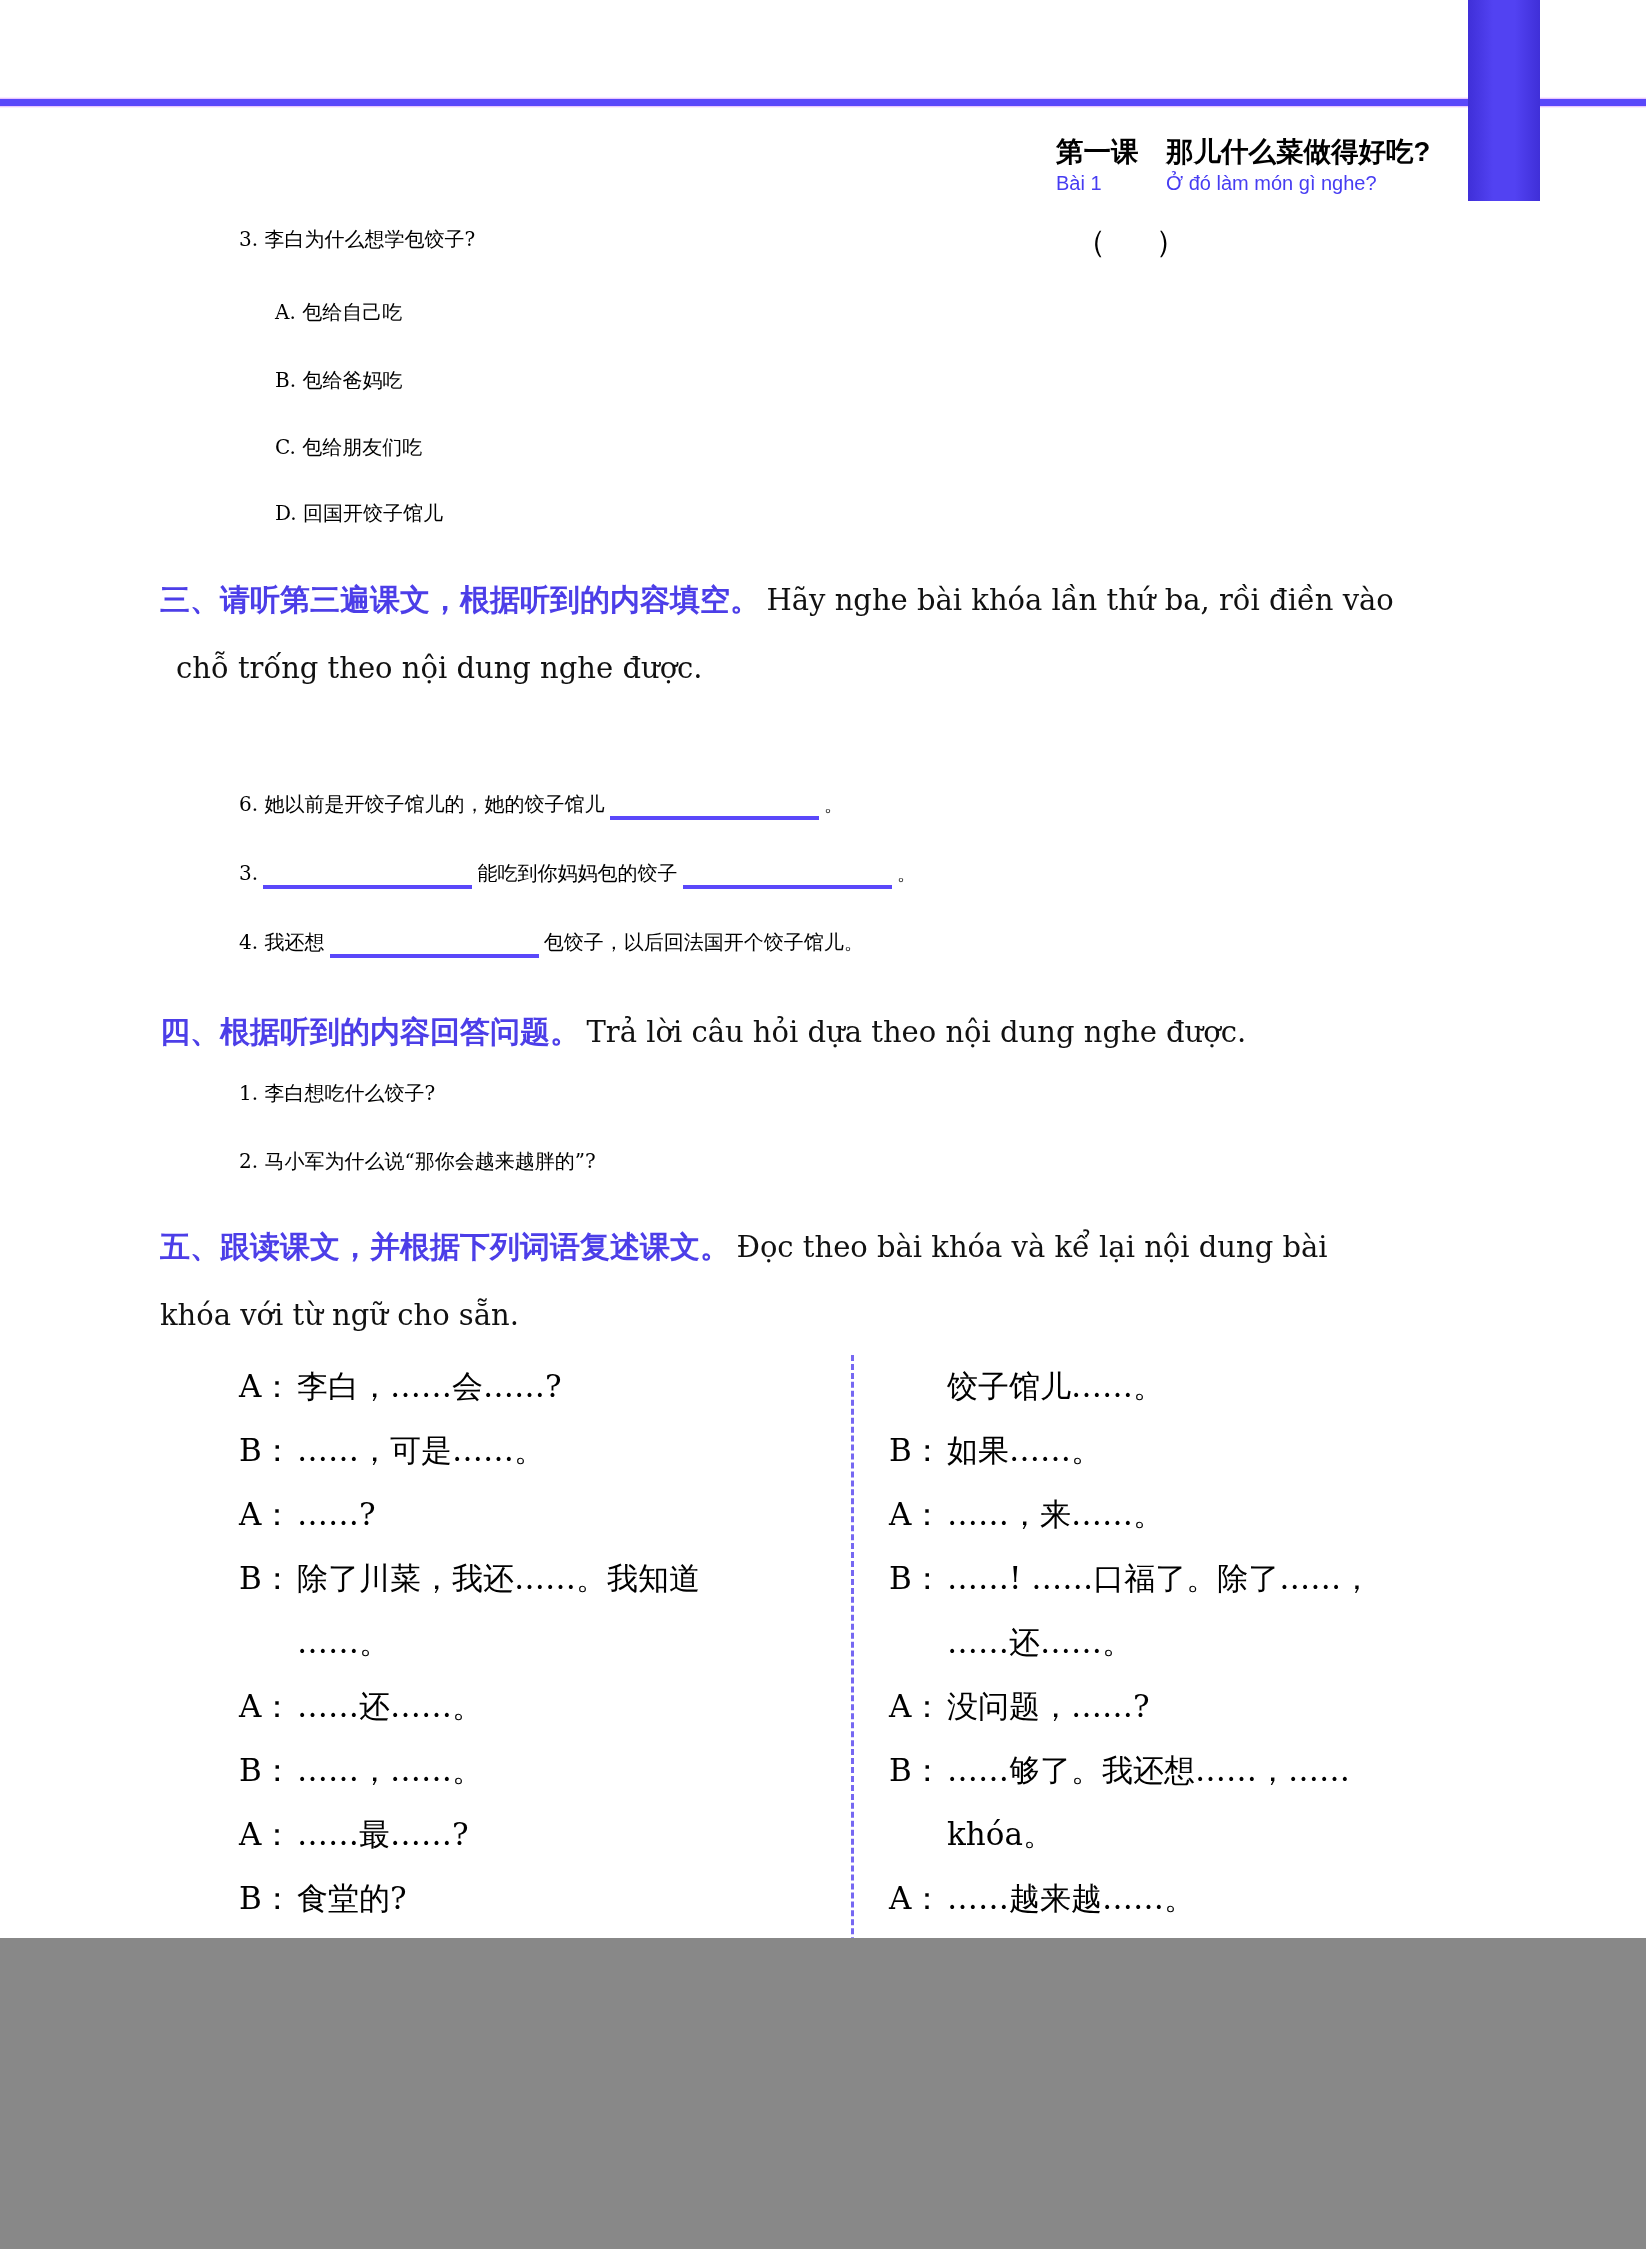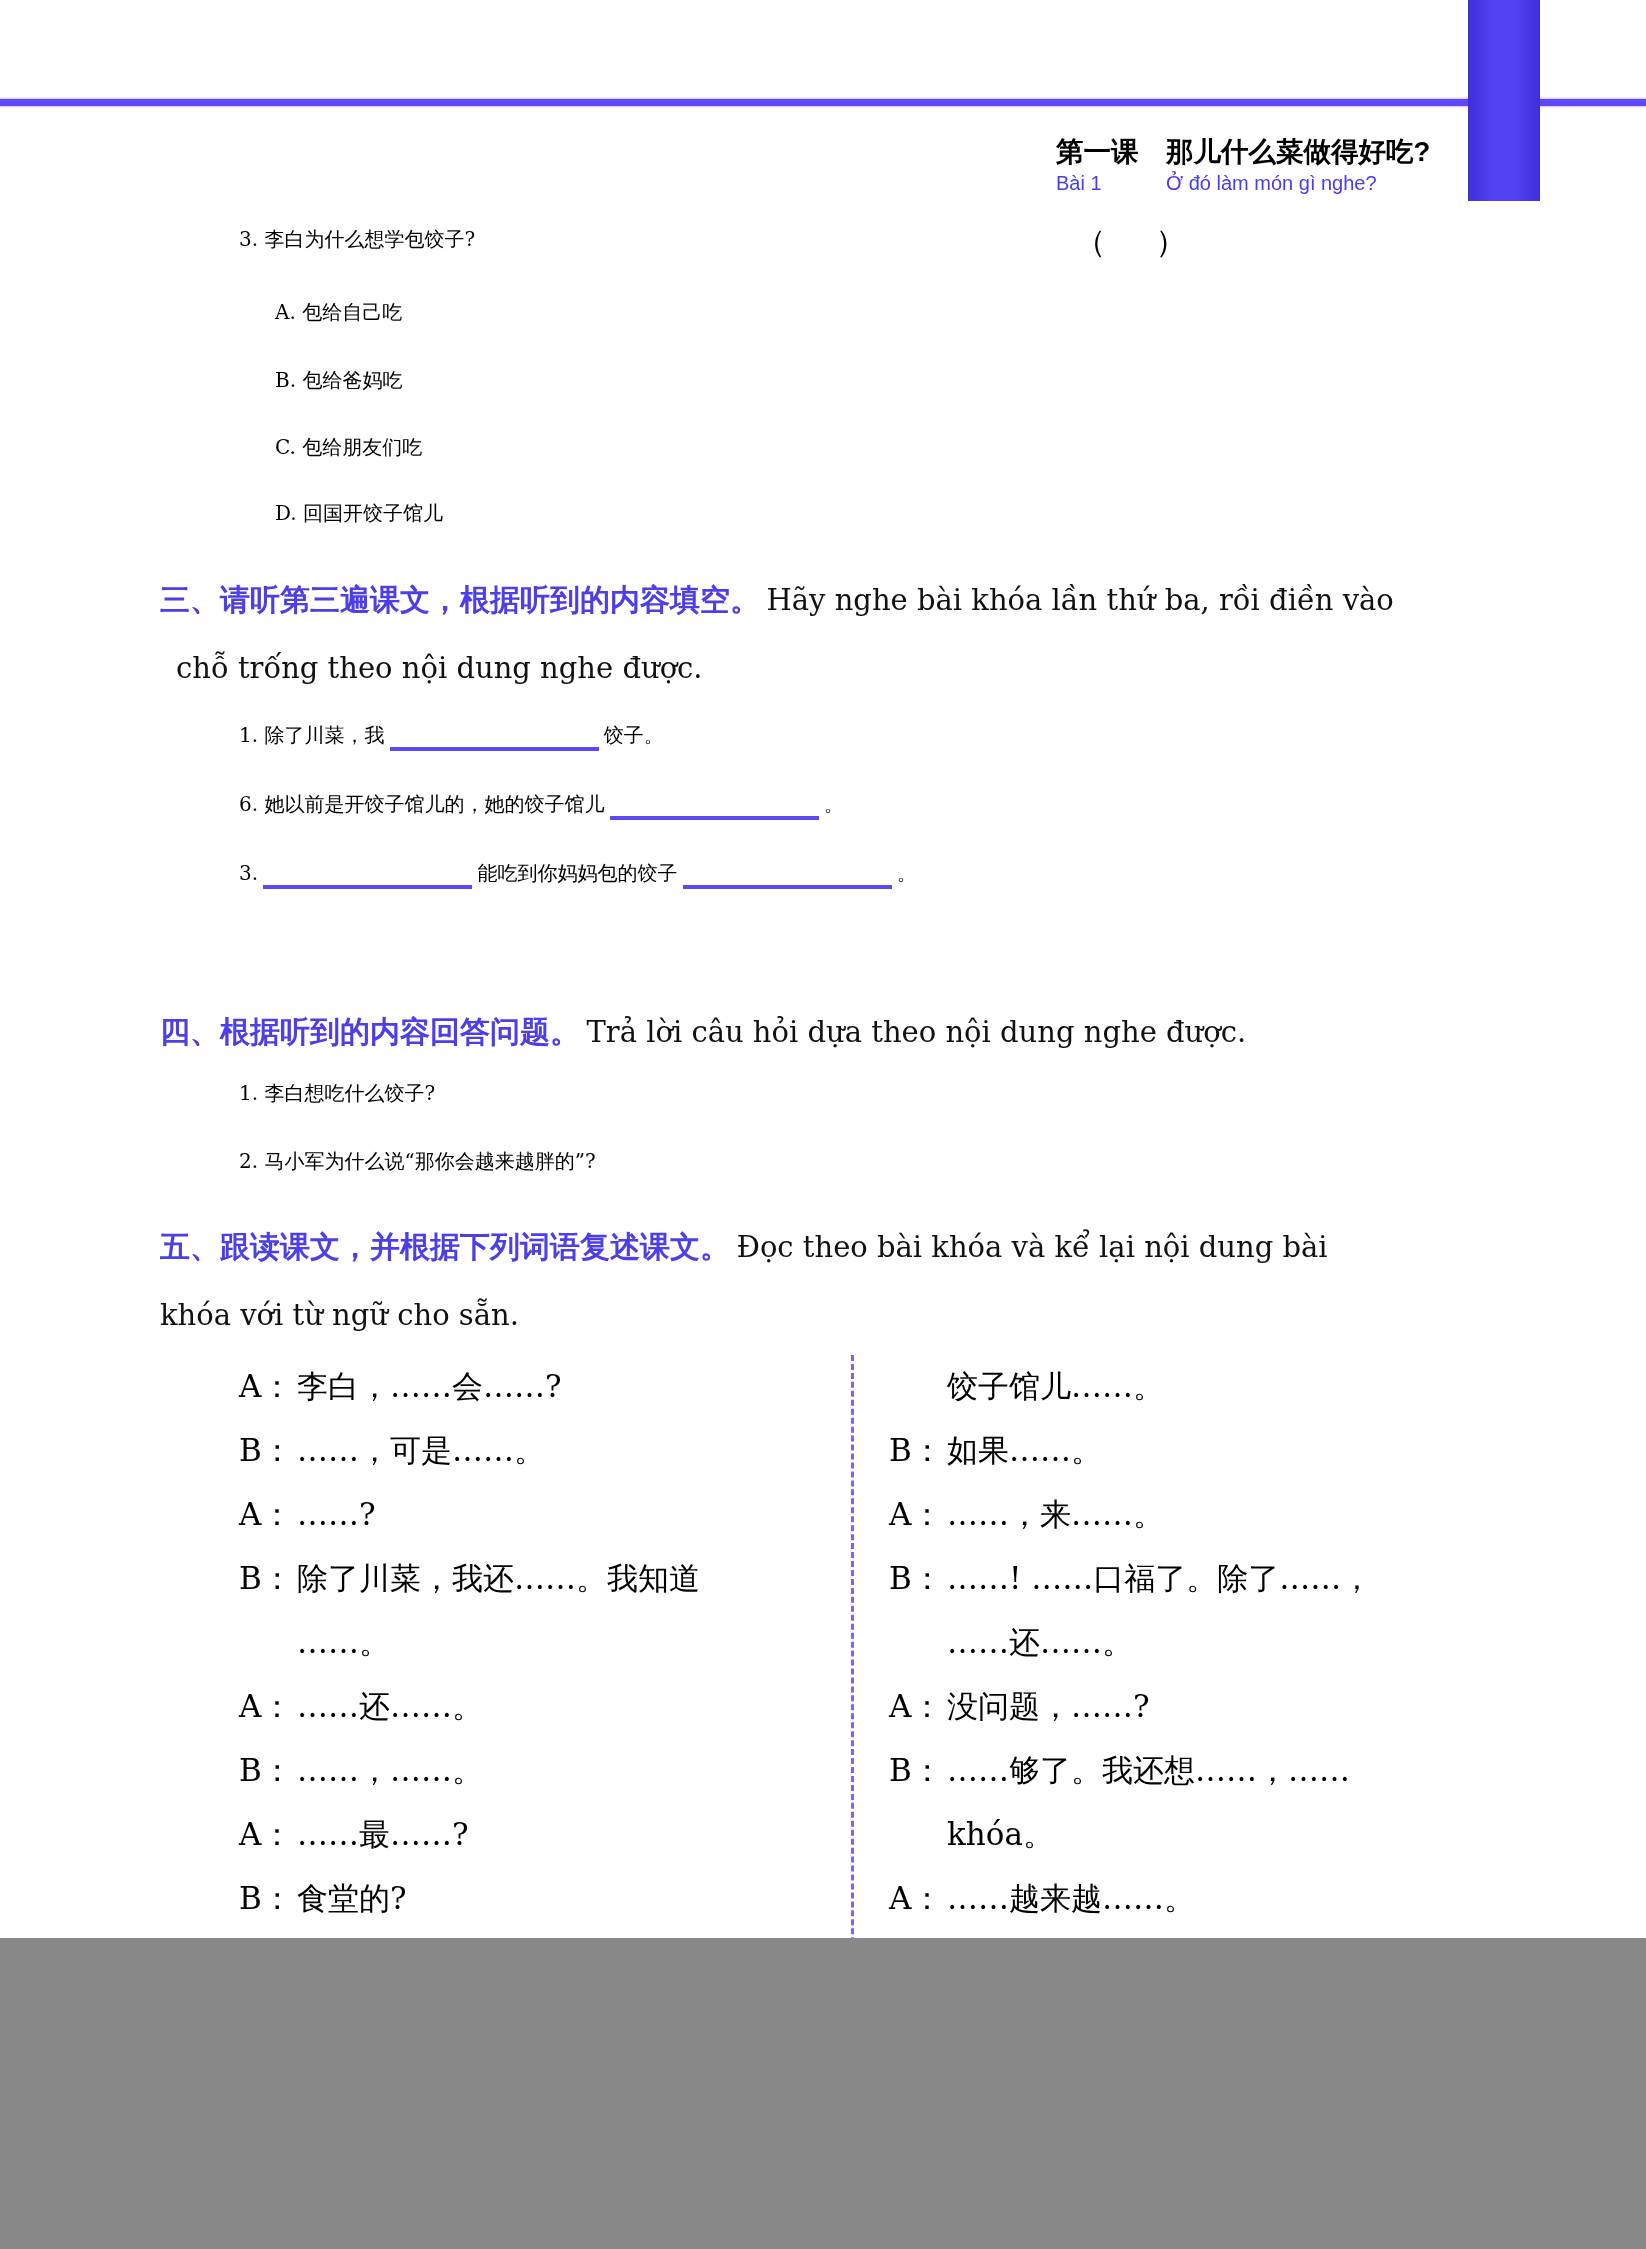--- a/index.html
+++ b/index.html
@@ -57,28 +57,28 @@
   <div class="line" style="left:275px;top:294px;">A. 包给自己吃</div>
   <div class="line" style="left:275px;top:362px;">B. 包给爸妈吃</div>
   <div class="line" style="left:275px;top:429px;">C. 包给朋友们吃</div>
   <div class="line" style="left:275px;top:495px;">D. 回国开饺子馆儿</div>
 
   <div class="sechead" style="left:160px;top:581px;">
     <span class="zh">三、请听第三遍课文，根据听到的内容填空。</span><span class="vi">Hãy nghe bài khóa lần thứ ba, rồi điền vào</span>
   </div>
   <div class="vi-cont" style="left:176px;top:651px;">chỗ trống theo nội dung nghe được.</div>
 
-  <div class="line" style="left:239px;top:717px;">
-    <span>1. 除了川菜，我</span><span class="blank"></span><span>饺子。</span>
-  </div>
   <div class="line" style="left:239px;top:786px;">
     <span>6. 她以前是开饺子馆儿的，她的饺子馆儿</span><span class="blank"></span><span>。</span>
   </div>
   <div class="line" style="left:239px;top:855px;">
     <span>3.</span><span class="blank"></span><span>能吃到你妈妈包的饺子</span><span class="blank"></span><span>。</span>
+  </div>
+  <div class="line" style="left:239px;top:924px;">
+    <span>4. 我还想</span><span class="blank"></span><span>包饺子，以后回法国开个饺子馆儿。</span>
   </div>
 
   <div class="sechead" style="left:160px;top:1013px;">
     <span class="zh">四、根据听到的内容回答问题。</span><span class="vi">Trả lời câu hỏi dựa theo nội dung nghe được.</span>
   </div>
   <div class="line" style="left:239px;top:1075px;">1. 李白想吃什么饺子?</div>
   <div class="line" style="left:239px;top:1143px;">2. 马小军为什么说“那你会越来越胖的”?</div>
 
   <div class="sechead" style="left:160px;top:1228px;">
     <span class="zh">五、跟读课文，并根据下列词语复述课文。</span><span class="vi">Đọc theo bài khóa và kể lại nội dung bài</span>

